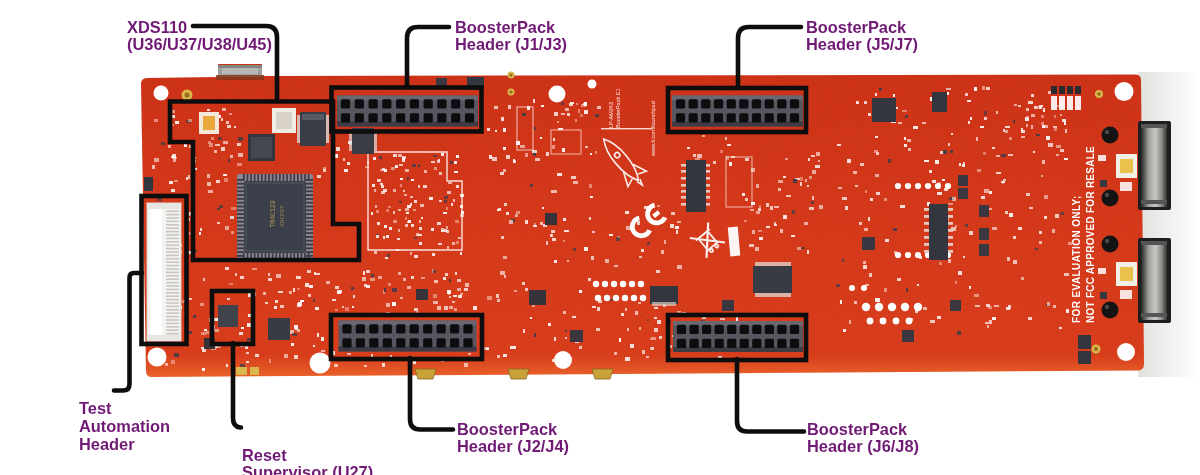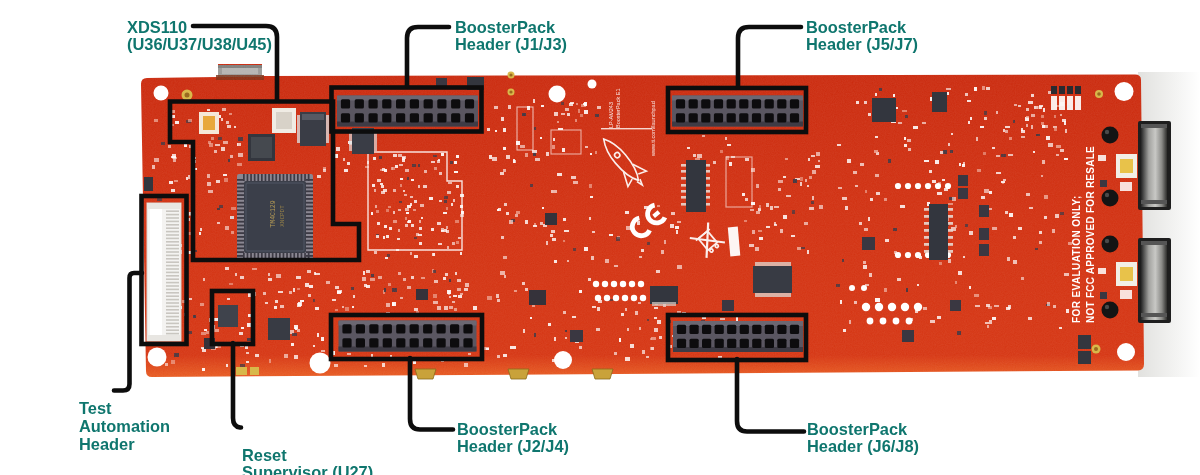--- a/index.html
+++ b/index.html
@@ -1,15 +1,15 @@
 <!DOCTYPE html>
 <html><head><meta charset="utf-8"><title>LP board</title>
 <style>
 html,body{margin:0;padding:0;background:#ffffff;width:1200px;height:475px;overflow:hidden;position:relative}
-.lbl{position:absolute;font-family:"Liberation Sans",sans-serif;font-weight:bold;font-size:16.4px;line-height:17.2px;color:#0f766e;white-space:nowrap}
+.lbl{position:absolute;font-family:"Liberation Sans",sans-serif;font-weight:bold;font-size:16.4px;line-height:17.2px;color:#701a75;white-space:nowrap}
 svg{position:absolute;left:0;top:0}
 </style></head>
 <body>
 <svg width="1200" height="475" viewBox="0 0 1200 475">
 <defs>
 <linearGradient id="bgrad" x1="0" y1="0" x2="0" y2="1">
  <stop offset="0" stop-color="#ca2a0e"></stop>
  <stop offset="0.5" stop-color="#d23111"></stop>
  <stop offset="0.93" stop-color="#d63613"></stop>
  <stop offset="1" stop-color="#e85c22"></stop>

